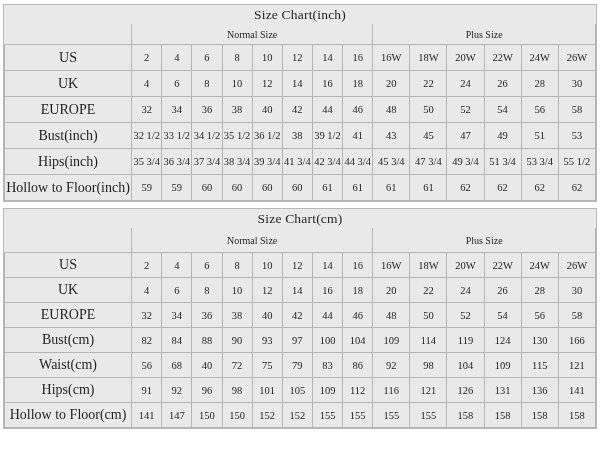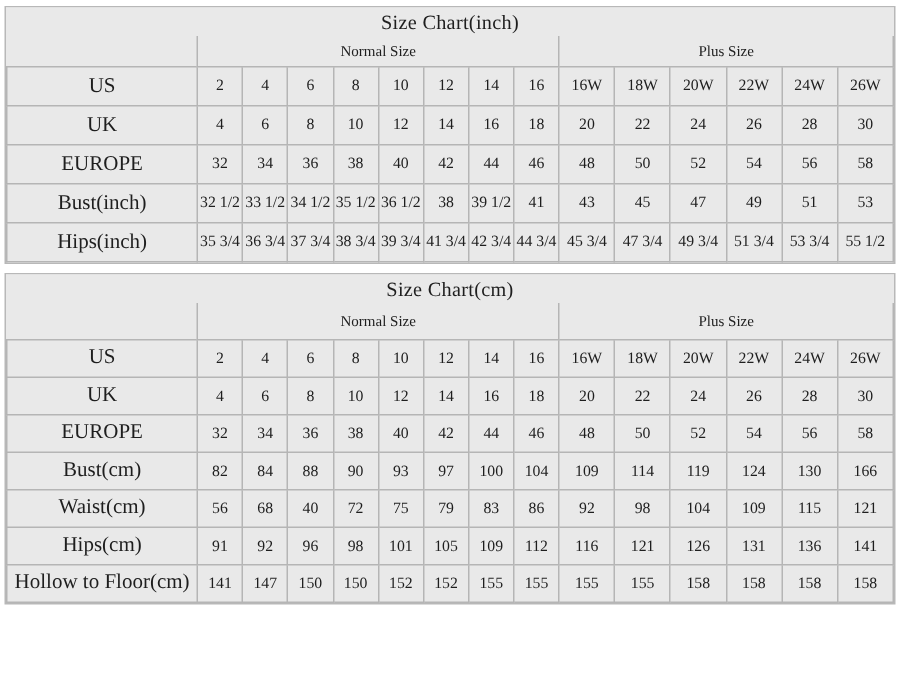--- a/index.html
+++ b/index.html
@@ -182,20 +182,37 @@
           <td class="cell">42 3/4</td>
           <td class="cell">44 3/4</td>
           <td class="cell">45 3/4</td>
           <td class="cell">47 3/4</td>
           <td class="cell">49 3/4</td>
           <td class="cell">51 3/4</td>
           <td class="cell">53 3/4</td>
           <td class="cell">55 1/2</td>
         </tr>
 
+        <tr>
+          <td class="row-label">Hollow to Floor(inch)</td>
+          <td class="cell">59</td>
+          <td class="cell">59</td>
+          <td class="cell">60</td>
+          <td class="cell">60</td>
+          <td class="cell">60</td>
+          <td class="cell">60</td>
+          <td class="cell">61</td>
+          <td class="cell">61</td>
+          <td class="cell">61</td>
+          <td class="cell">61</td>
+          <td class="cell">62</td>
+          <td class="cell">62</td>
+          <td class="cell">62</td>
+          <td class="cell">62</td>
+        </tr>
       </tbody>
     </table>
   </div>
 
   <div class="chart-block">
     <table class="size-table cm-table">
       <colgroup>
         <col style="width:21.5%">
         <col span="8" style="width:5.1%">
         <col span="6" style="width:6.28%">

